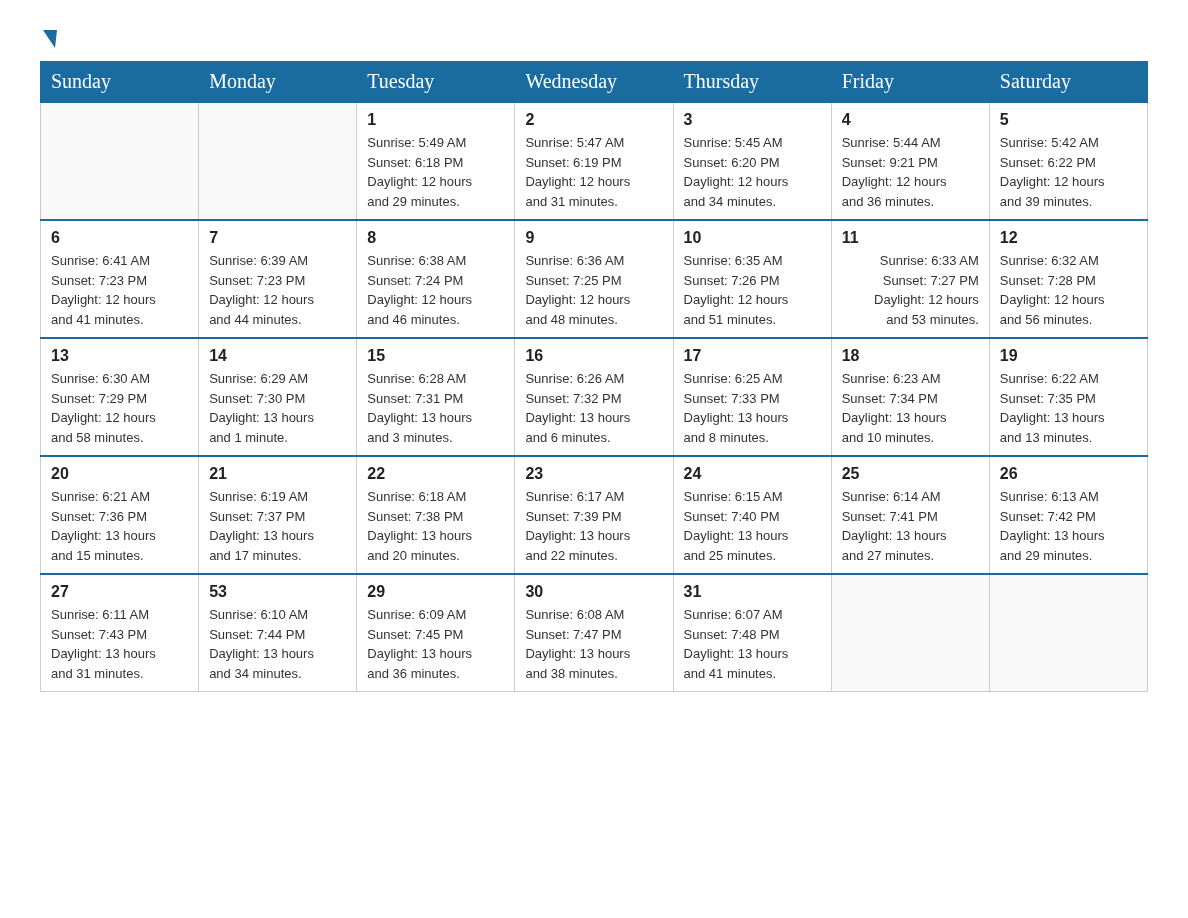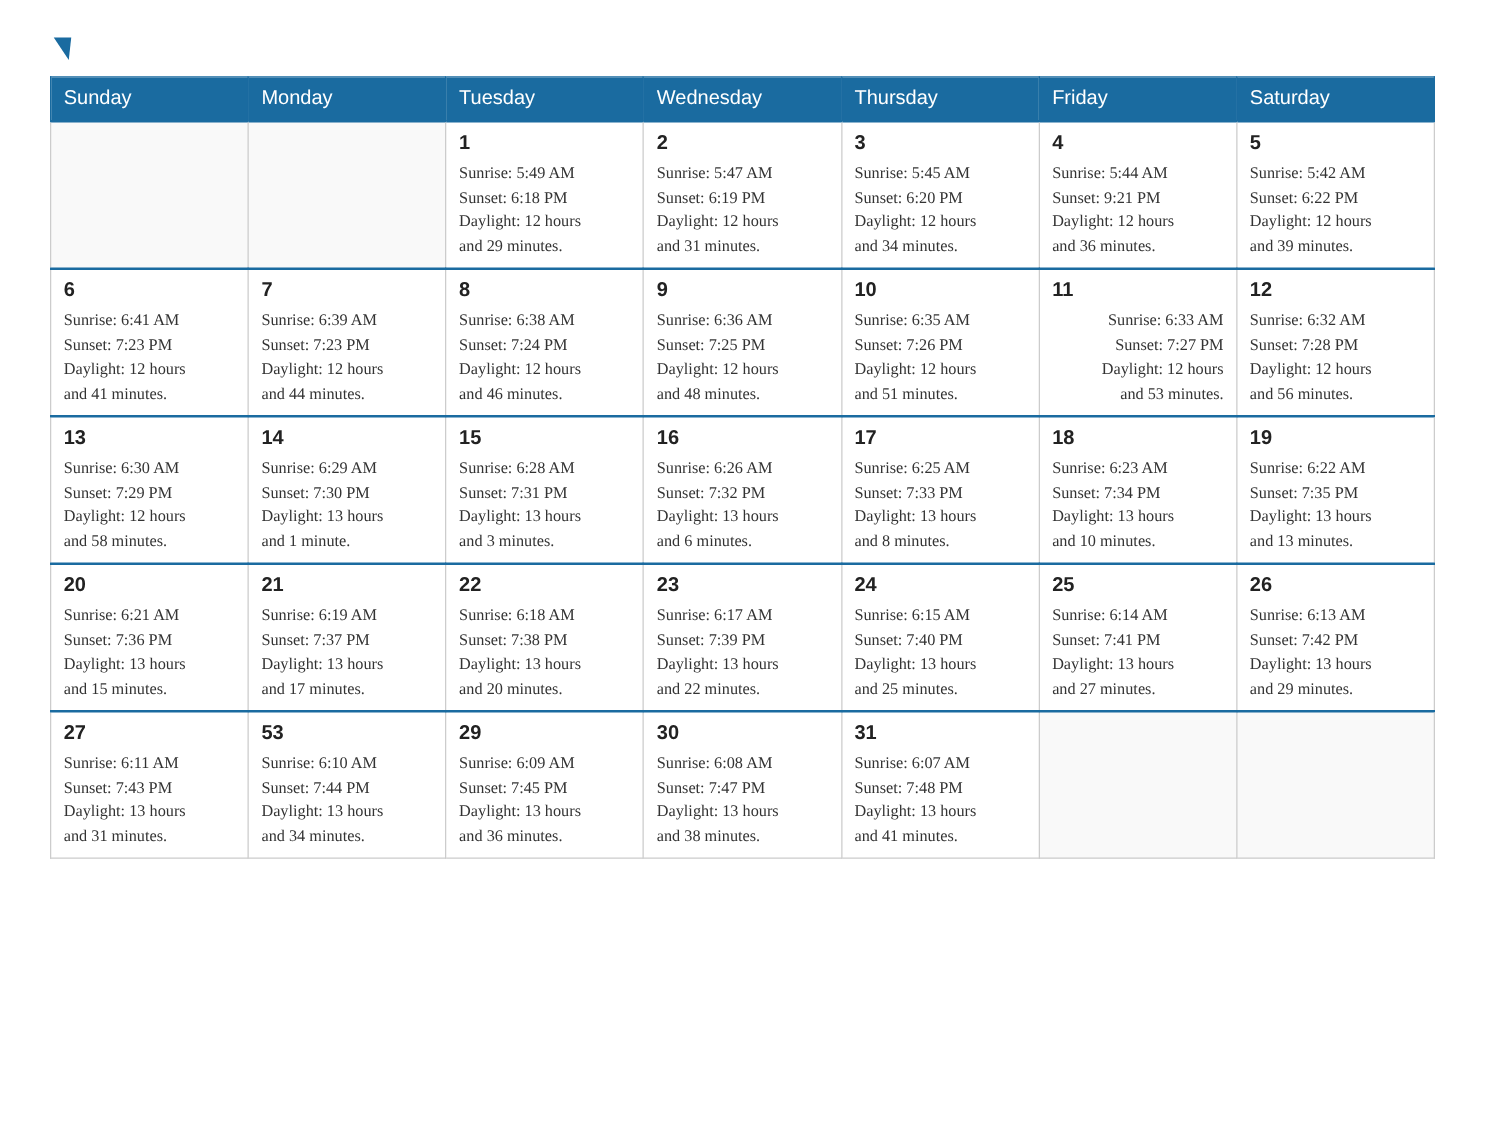--- a/index.html
+++ b/index.html
@@ -37,24 +37,25 @@
     }
     .calendar {
       width: 100%;
       border-collapse: collapse;
       margin-top: 10px;
     }
     .calendar th {
       background: #1a6ba0;
       color: #fff;
       padding: 8px 10px;
-      font-size: 16px;
+      font-size: 20px;
       font-weight: normal;
       text-align: left;
       border: 1px solid #1a6ba0;
+      font-family: Liberation Serif, serif;
     }
     .calendar td {
       border: 1px solid #ccc;
       vertical-align: top;
       padding: 8px 10px;
       width: 14.28%;
       min-height: 110px;
       height: 110px;
     }
     .calendar tr:first-child td { border-top: 2px solid #1a6ba0; }
@@ -63,21 +64,20 @@
       font-size: 16px;
       font-weight: bold;
       color: #222;
       display: block;
       margin-bottom: 4px;
     }
     .day-info {
       font-size: 13px;
       color: #333;
       line-height: 1.5;
-      font-family: Liberation Serif, serif;
     }
     .empty { background: #f9f9f9; }
     .logo-text-block {
       display: flex;
       flex-direction: column;
     }
     .logo-row1 {
       display: flex;
       align-items: flex-end;
       font-size: 30px;

